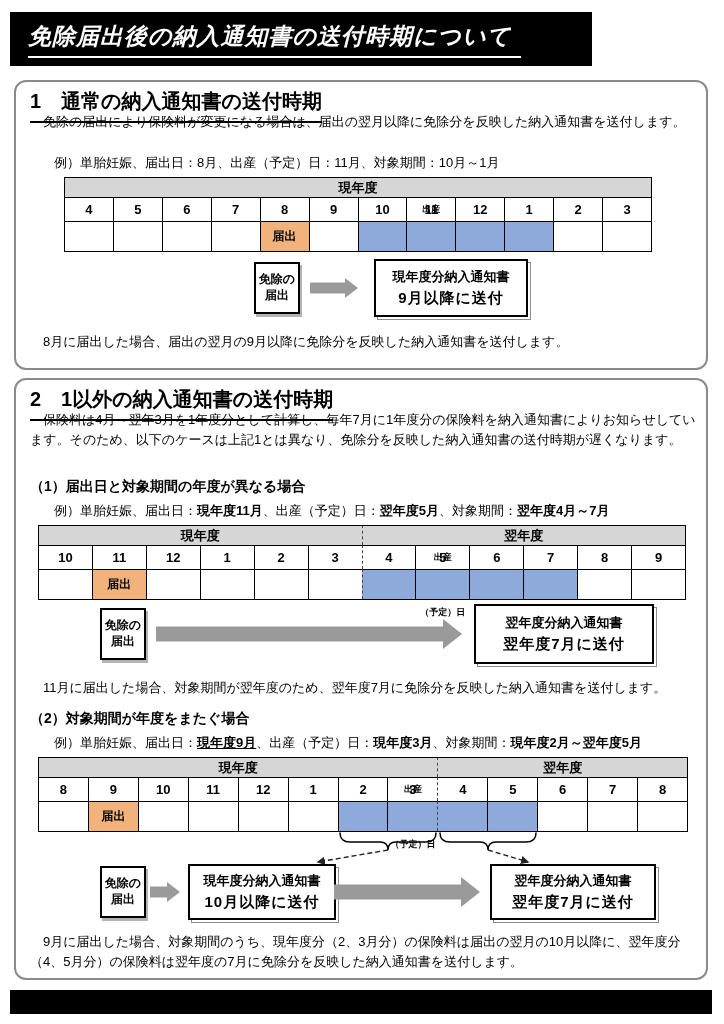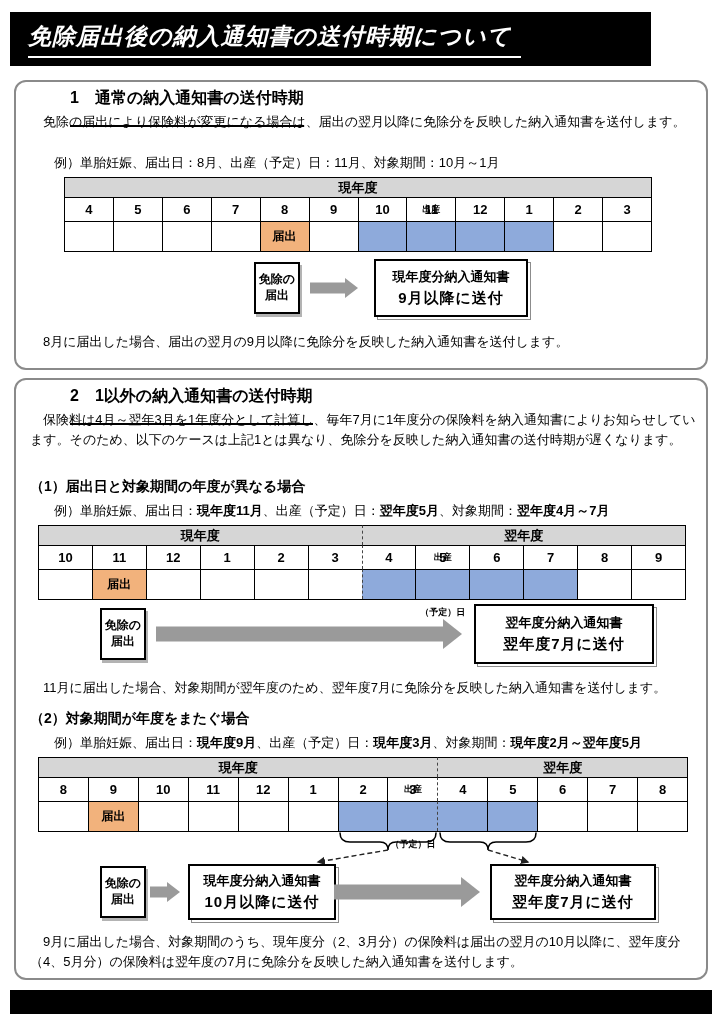--- a/index.html
+++ b/index.html
@@ -1,31 +1,31 @@
 <!DOCTYPE html>
 <html style="--todoke-fill: #f2b27c; --period-fill: #8eaadb; --header-fill: #d6d6d6;"><head>
 <meta charset="utf-8">
 <style>
   * { margin:0; padding:0; box-sizing:border-box; }
   html,body { background:#fff; }
   body { font-family:"Liberation Sans","DejaVu Sans",sans-serif; color:#000; }
   .page { position:relative; width:724px; height:1024px; margin:0 auto; background:#fff; overflow:hidden; }
 
   
-  .top-bar { position:absolute; left:10px; top:12px; width:641px; height:54px; background:#000; }
+  .top-bar { position:absolute; left:10px; top:12px; width:582px; height:54px; background:#000; }
   .doc-title { display:inline-block; margin:9px 0 0 18px; color:#fff; font-weight:bold; font-style:italic;
                font-size:23px; letter-spacing:1px; border-bottom:2px solid #fff; padding-bottom:4px; padding-right:10px; }
   .bottom-bar { position:absolute; left:10px; top:990px; width:702px; height:24px; background:#000; }
 
   
   .panel { position:absolute; border:2px solid #8a8a8a; border-radius:12px; background:#fff; }
   .s1 { left:14px; top:80px; width:694px; height:290px; }
   .s2 { left:14px; top:378px; width:694px; height:602px; }
-  .sec-heading { position:absolute; display:inline-block; font-size:16px; font-weight:bold;
-                 border-bottom:2px solid #000; padding-bottom:16px;margin-left:40px; }
+  .sec-heading { position:absolute; display:inline-block; font-size:20px; font-weight:bold;
+                 border-bottom:2px solid #000; padding-bottom:6px; }
   .case-heading { position:absolute; font-size:14px; font-weight:bold; }
   .body-text { position:absolute; font-size:13px; line-height:1.55; }
   .ex-line { position:absolute; font-size:13px; line-height:1.4; }
 
   
   .timeline { position:absolute; display:grid; grid-template-rows:20px 24px 30px;
               border-right:1px solid #000; border-bottom:1px solid #000; background:#fff; }
   .timeline > div { border-left:1px solid #000; border-top:1px solid #000;
                     display:flex; align-items:center; justify-content:center; }
   .tl-group { background:var(--header-fill,#d6d6d6); font-weight:bold; font-size:13px; }
@@ -168,21 +168,21 @@
       <span class="shaft"></span>
       <span class="head"></span>
     </div>
     <div class="notice" style="left:452px;top:224px;width:180px;height:60px;">
       <span class="t">翌年度分納入通知書</span>
       <span class="s">翌年度7月に送付</span>
     </div>
     <p class="body-text" style="left:14px;top:298px;width:672px;">　11月に届出した場合、対象期間が翌年度のため、翌年度7月に免除分を反映した納入通知書を送付します。</p>
 
     <span class="case-heading" style="left:14px;top:330px;">（2）対象期間が年度をまたぐ場合</span>
-    <p class="ex-line" style="left:38px;top:354px;"><span>例）単胎妊娠、届出日：</span><span style="font-weight: bold;">現年度9月</span><span>、出産（予定）日：</span><span style="font-weight: bold;">現年度3月</span><span>、対象期間：</span><span style="font-weight: bold;">現年度2月～翌年度5月</span></p>
+    <p class="ex-line" style="left:38px;top:354px;"><span>例）単胎妊娠、届出日：</span><span style="font-weight: bold; text-decoration: underline;">現年度9月</span><span>、出産（予定）日：</span><span style="font-weight: bold;">現年度3月</span><span>、対象期間：</span><span style="font-weight: bold;">現年度2月～翌年度5月</span></p>
 
     <div class="timeline" style="left: 22px; top: 377px; width: 650px; grid-template-columns: repeat(13, 1fr);">
         <div class="tl-group" style="grid-column: 1 / span 8;">現年度</div>
         <div class="tl-group dash-left" style="grid-column: 9 / span 5;">翌年度</div>
         <div class="tl-month">8</div>
         <div class="tl-month">9</div>
         <div class="tl-month">10</div>
         <div class="tl-month">11</div>
         <div class="tl-month">12</div>
         <div class="tl-month">1</div>

